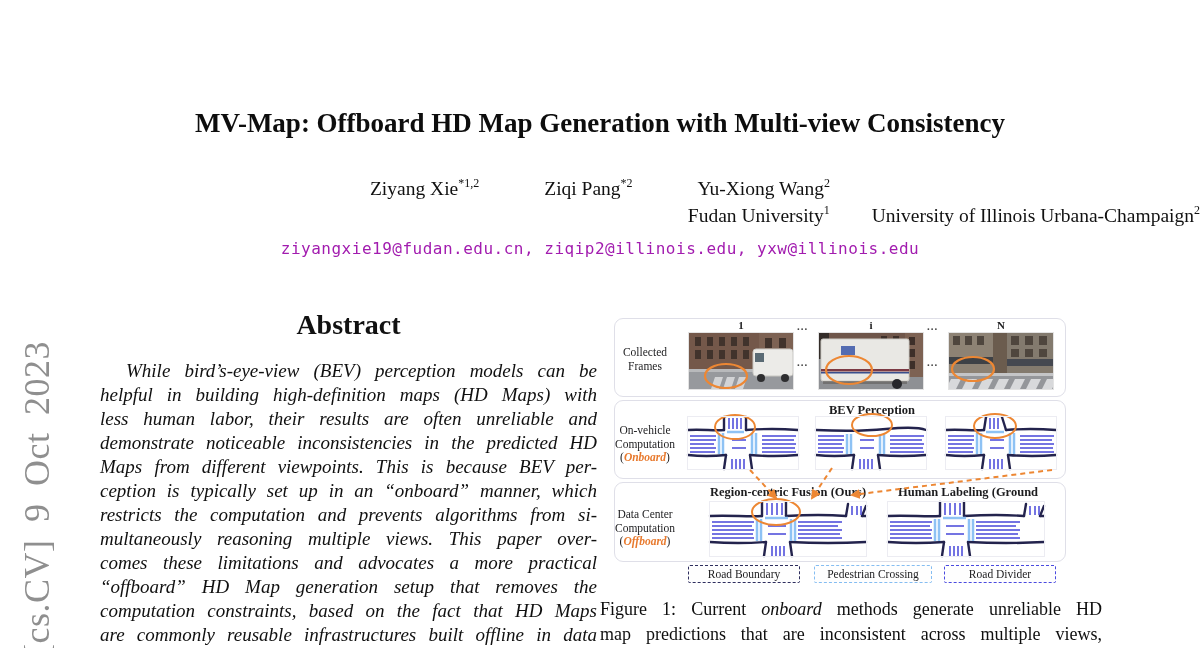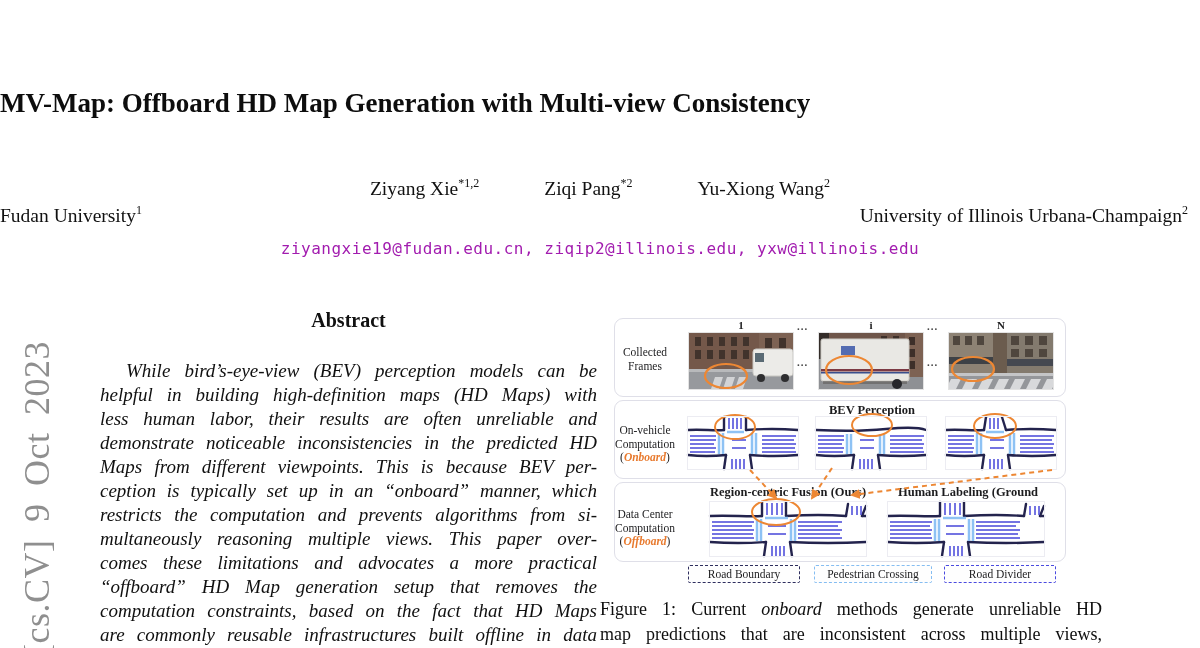--- a/index.html
+++ b/index.html
@@ -10,41 +10,41 @@
   }
   
   #stamp {
     position:absolute; left:16px; top:656px; width:368px;
     transform:rotate(-90deg); transform-origin:0 0;
     font-size:36px; color:#8f8f8f; letter-spacing:.5px; word-spacing:8px;
     white-space:nowrap;
   }
   
   #title {
-    position:absolute; left:0; right:0; top:88px; 
+    position:absolute; left:0; right:0; top:108px; text-align:center;
     font-size:27px; font-weight:bold; color:#0d0d0d;
   }
   .authors-row {
     position:absolute; left:0; right:0; top:176px;
     display:flex; justify-content:center; gap:65px; font-size:19.5px;
   }
   .affil-row {
-    position:absolute; left:0; right:12px; top:203px;
-    display:flex; justify-content:space-between; gap:42px; font-size:19.5px;
+    position:absolute; left:0; right:0; top:203px;
+    display:flex; justify-content:flex-end; gap:42px; font-size:19.5px;
   }
   sup { font-size:12px; }
   #emails {
     position:absolute; left:0; right:0; top:239px; text-align:center;
     font-family:"DejaVu Sans Mono", monospace; font-size:16px;
     letter-spacing:.5px; color:#a21caf;
   }
   
   #abstract-heading {
     position:absolute; left:100px; top:309px; width:497px;
-    text-align:center; font-size:20px; font-weight:bold;
+    text-align:center; font-size:28px; font-weight:bold;
   }
   #abstract-body {
     position:absolute; left:100px; top:359px; width:497px;
     font-style:italic; font-size:19px; line-height:24px; color:#101010;
   }
   .abs-line { text-align:justify; text-align-last:justify; }
   .abs-line.indent { text-indent:26px; }
   
   #figure { position:absolute; left:600px; top:318px; width:502px; height:278px; }
   .panel {

